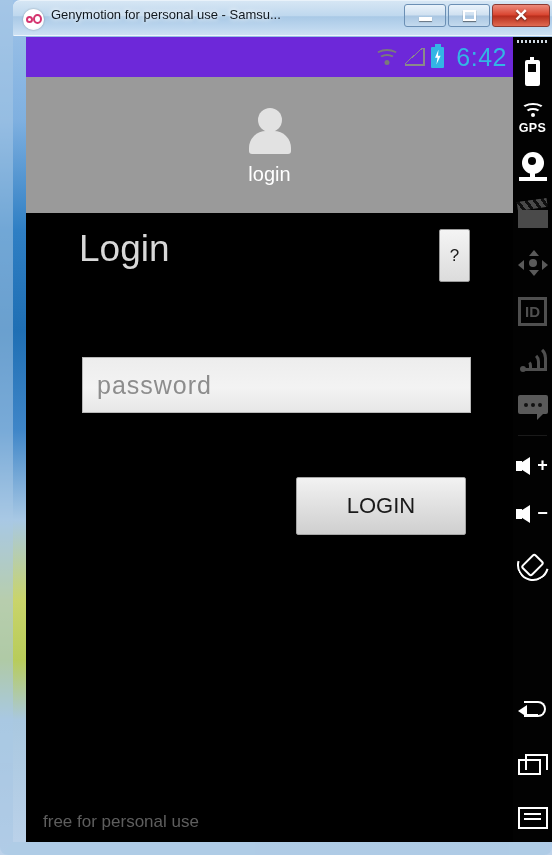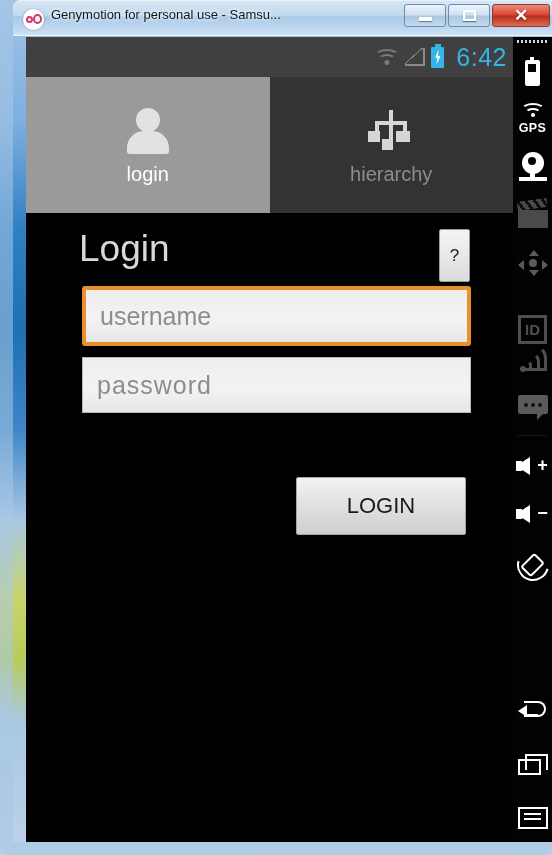--- a/index.html
+++ b/index.html
@@ -141,21 +141,21 @@
     width: 526px; height: 805px;
     background: #000;
     overflow: hidden;
   }
 
   
   #statusbar {
     position: absolute;
     left: 0; top: 0;
     width: 487px; height: 40px;
-    background: #404040;
+    background: #6d28d9;
   }
   #sb-right {
     position: absolute;
     right: 6px; top: 0;
     height: 40px;
     display: flex;
     align-items: center;
     gap: 6px;
   }
   #sb-time {
@@ -730,45 +730,30 @@
         <div class="ticon">
           <div class="ic-person">
               <div class="head"></div>
               <div class="body"></div>
             </div>
         </div>
         <div class="tlabel">login</div>
       </div>
 
 
-      <div class="tab">
-        <div class="ticon">
-          <div class="ic-hier">
-            <i class="top"></i>
-              <i class="bar"></i>
-            <i class="l1"></i>
-              <i class="l2"></i>
-              <i class="l3"></i>
-            <i class="b1"></i>
-              <i class="b2"></i>
-              <i class="b3"></i>
-          </div>
-        </div>
-        <div class="tlabel">hierarchy</div>
-      </div>
 
     </div>
 
     <div id="content">
       <div id="page-title">Login</div>
+      <div id="free-label">free for personal use</div>
     </div>
 
     <div id="help-btn">?</div>
 
-    <div class="field" id="username-field">username</div>
 
     <div class="field" id="password-field">password</div>
 
     <div id="login-btn">LOGIN</div>
 
     <div id="toolbar">
       <div id="tb-grip"></div>
 
       <div class="tb-item" style="top:14px;height:44px">
         <div class="tb-batt">
@@ -803,21 +788,21 @@
       <div class="tb-item" style="top:202px;height:48px">
         <div class="tb-dpad">
           <i class="up"></i>
             <i class="dn"></i>
             <i class="lf"></i>
             <i class="rt"></i>
             <i class="ct"></i>
         </div>
       </div>
 
-      <div class="tb-item" style="top:268px;height:48px">
+      <div class="tb-item" style="top:250px;height:48px">
         <div class="tb-id">ID</div>
       </div>
 
       <div class="tb-item" style="top:298px;height:48px">
         <div class="tb-rss">
           <span class="a1"></span>
             <span class="a2"></span>
             <span class="a3"></span>
             <span class="dot"></span>
         </div>

